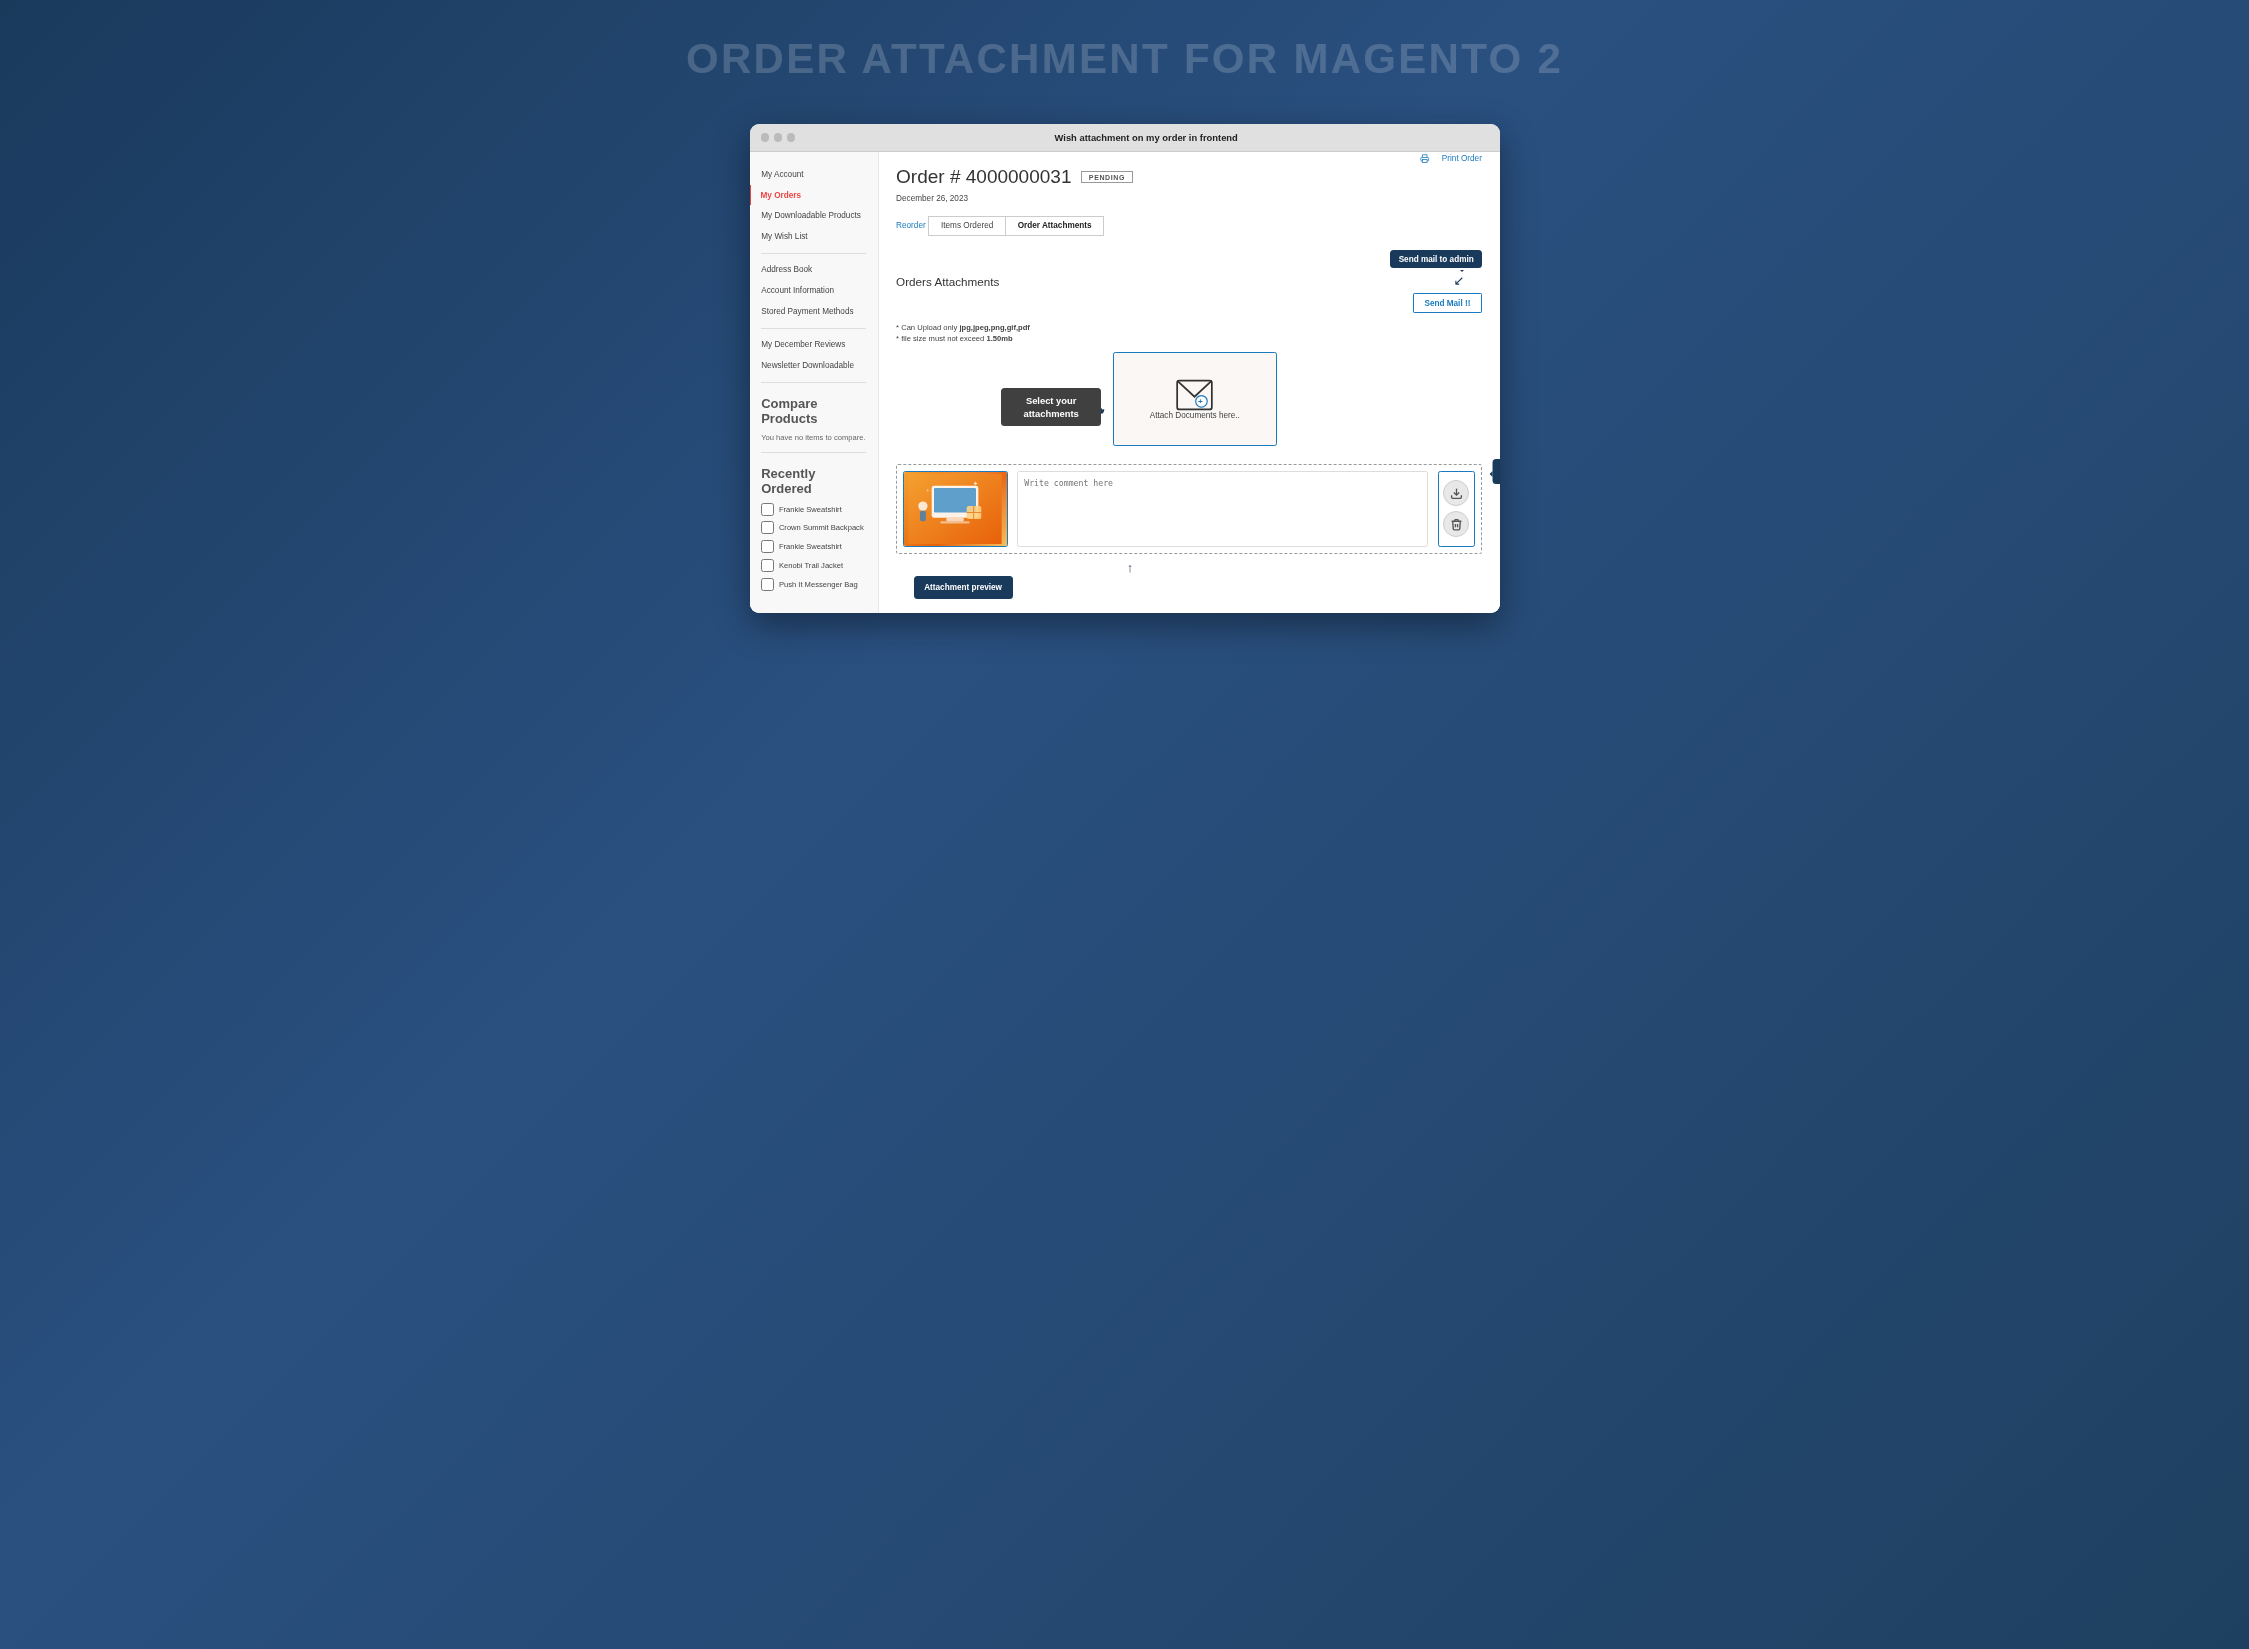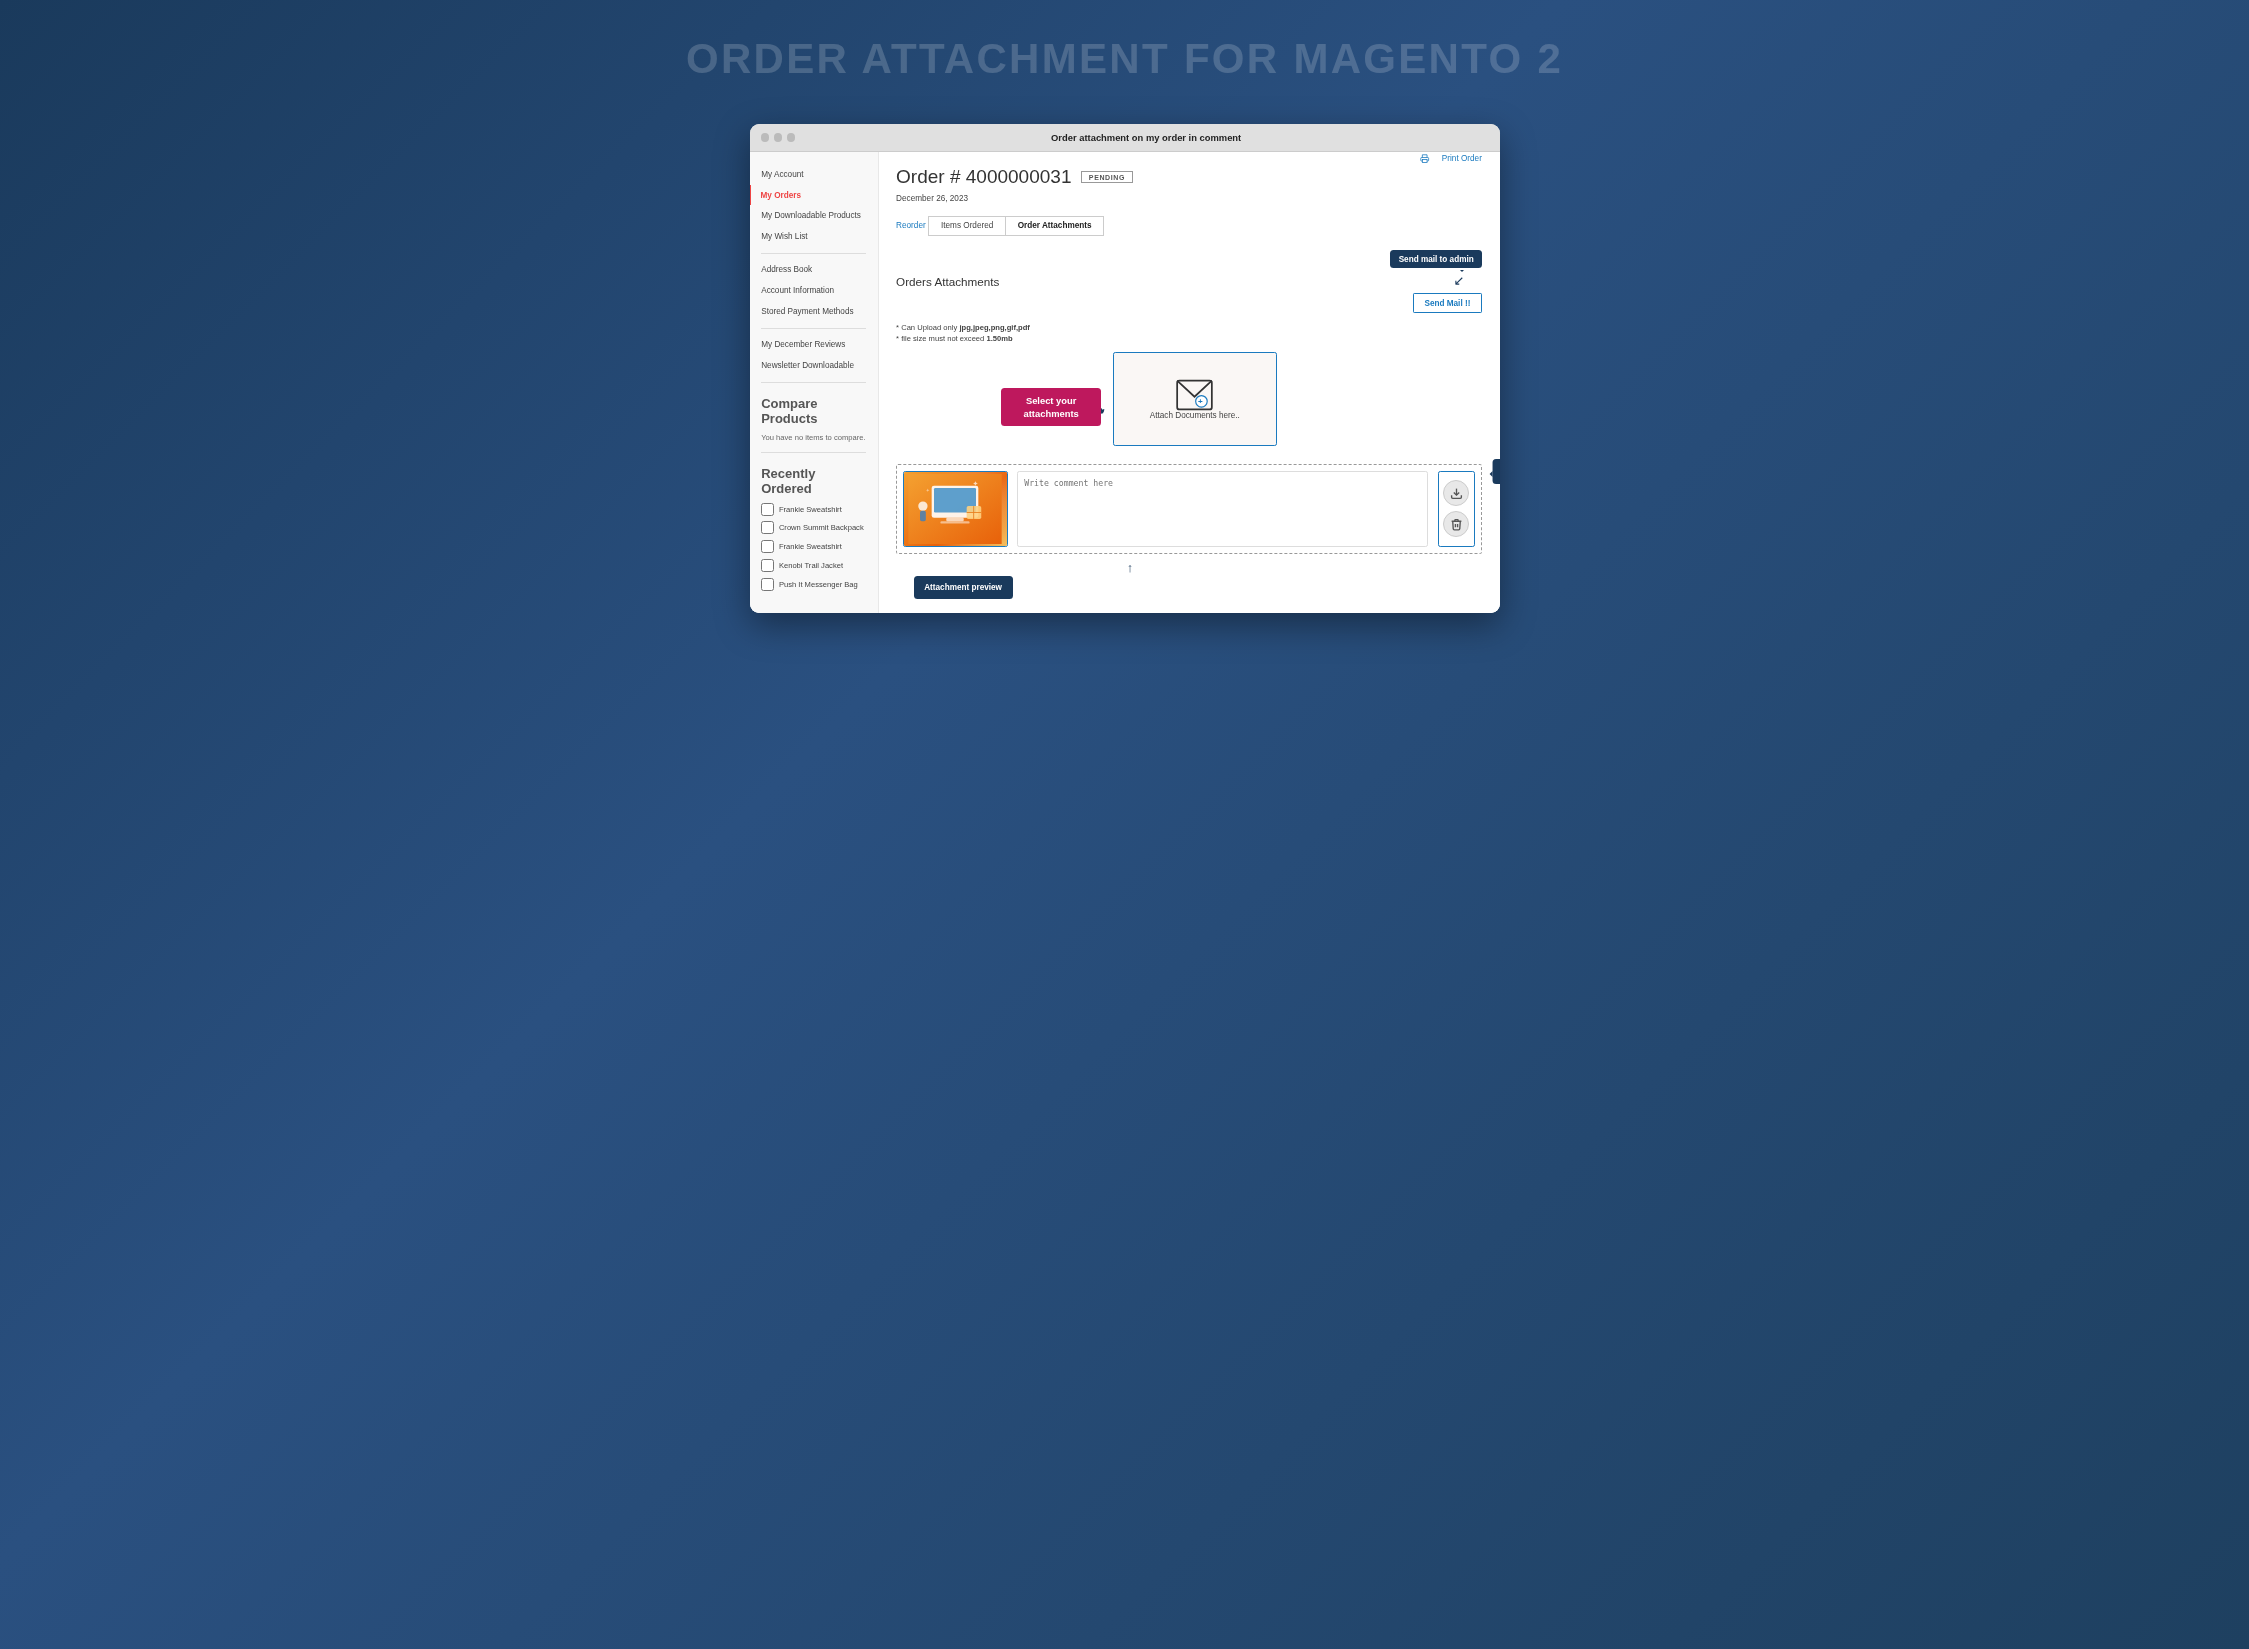--- a/index.html
+++ b/index.html
@@ -303,21 +303,21 @@
     .upload-label {
       font-size: 8.2px;
       color: #444;
     }
 
     
     .select-tooltip {
       position: absolute;
       left: -100px;
       top: -11.7px;
-      background: #be185d;
+      background: #404040;
       color: #fff;
       padding: 5.9px 9.4px;
       border-radius: 3.5px;
       font-size: 9.4px;
       font-weight: 700;
       text-align: center;
       line-height: 1.4;
       z-index: 10;
     }
 
@@ -435,21 +435,21 @@
 <div class="hero-title">ORDER ATTACHMENT FOR MAGENTO 2</div>
 
 <div class="browser-window">
 
   <div class="browser-toolbar">
     <div class="browser-dots">
       <div class="browser-dot"></div>
       <div class="browser-dot"></div>
       <div class="browser-dot"></div>
     </div>
-    <div class="browser-title">Order attachment on my order in comment</div>
+    <div class="browser-title">Wish attachment on my order in frontend</div>
   </div>
 
   <div class="content-area">
 
     <div class="sidebar">
       <div class="sidebar-item">My Account</div>
       <div class="sidebar-item active">My Orders</div>
       <div class="sidebar-item">My Downloadable Products</div>
       <div class="sidebar-item">My Wish List</div>
 

